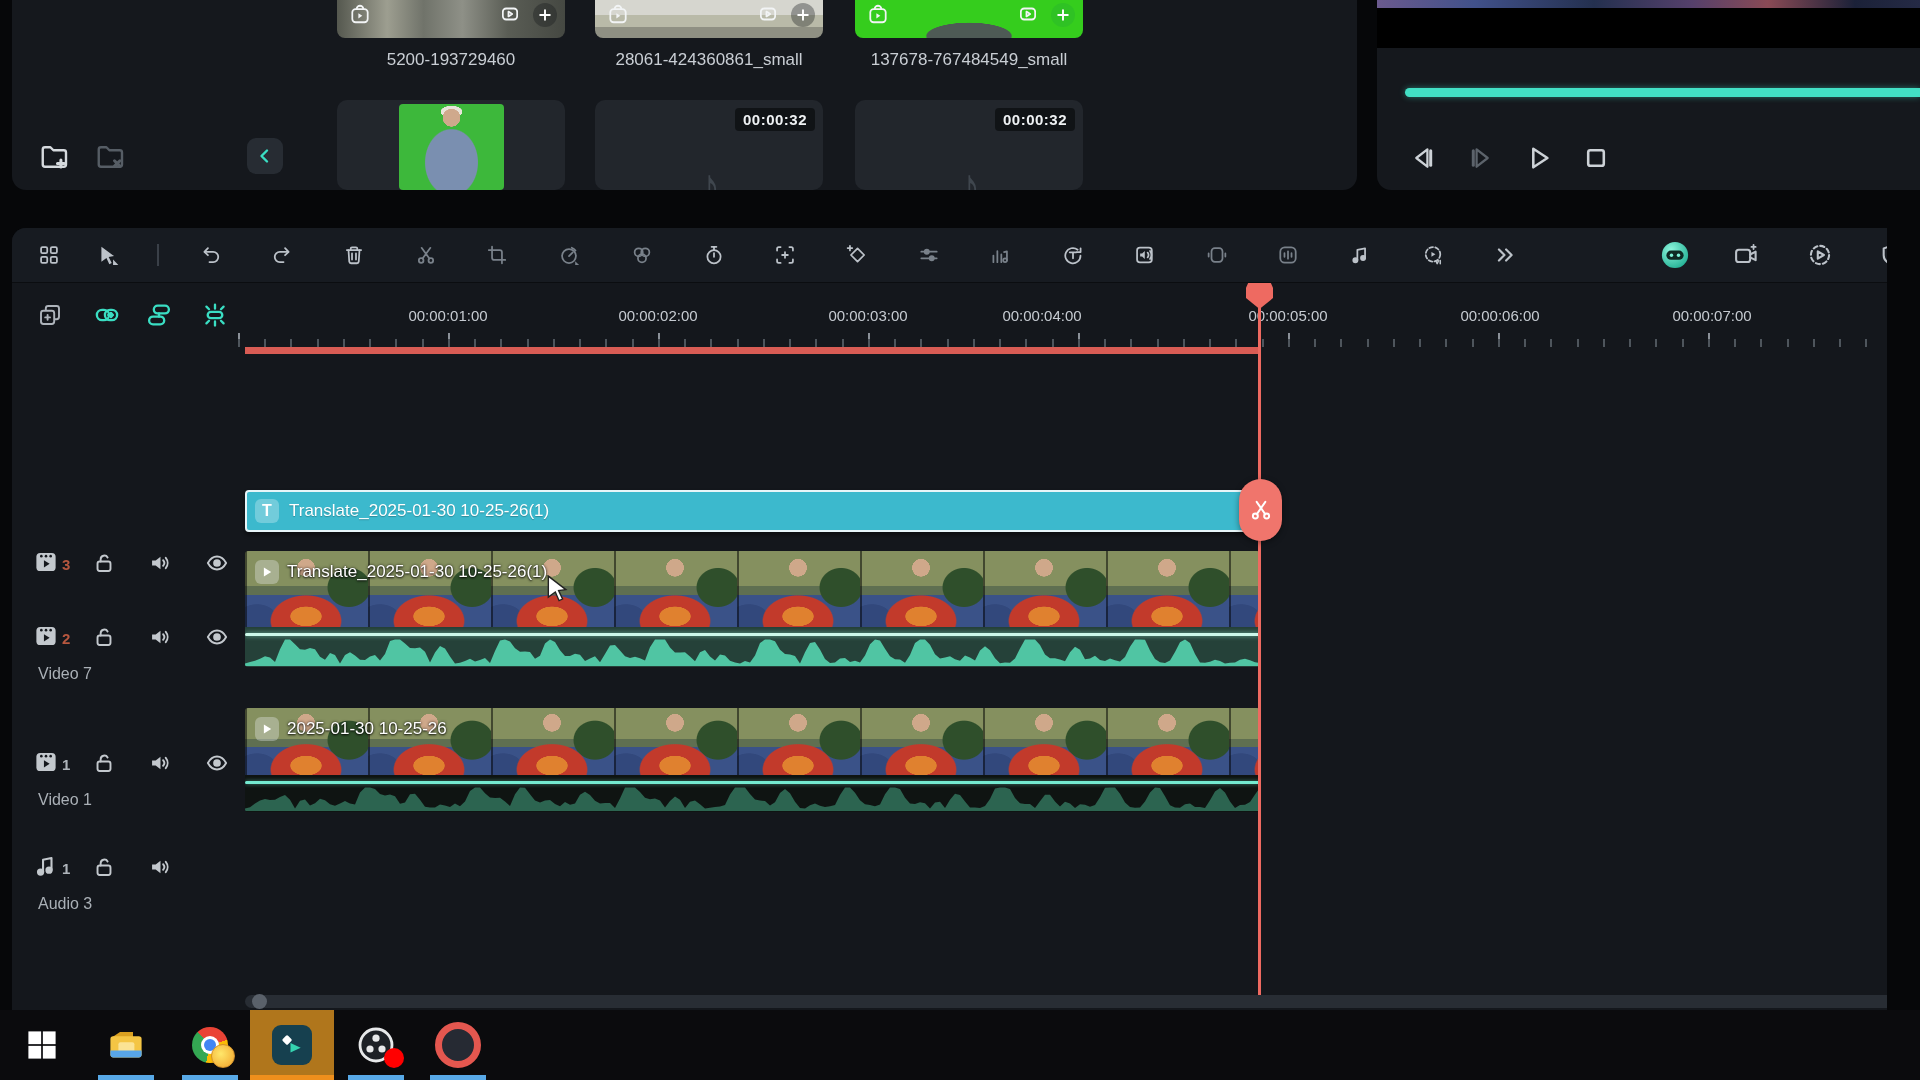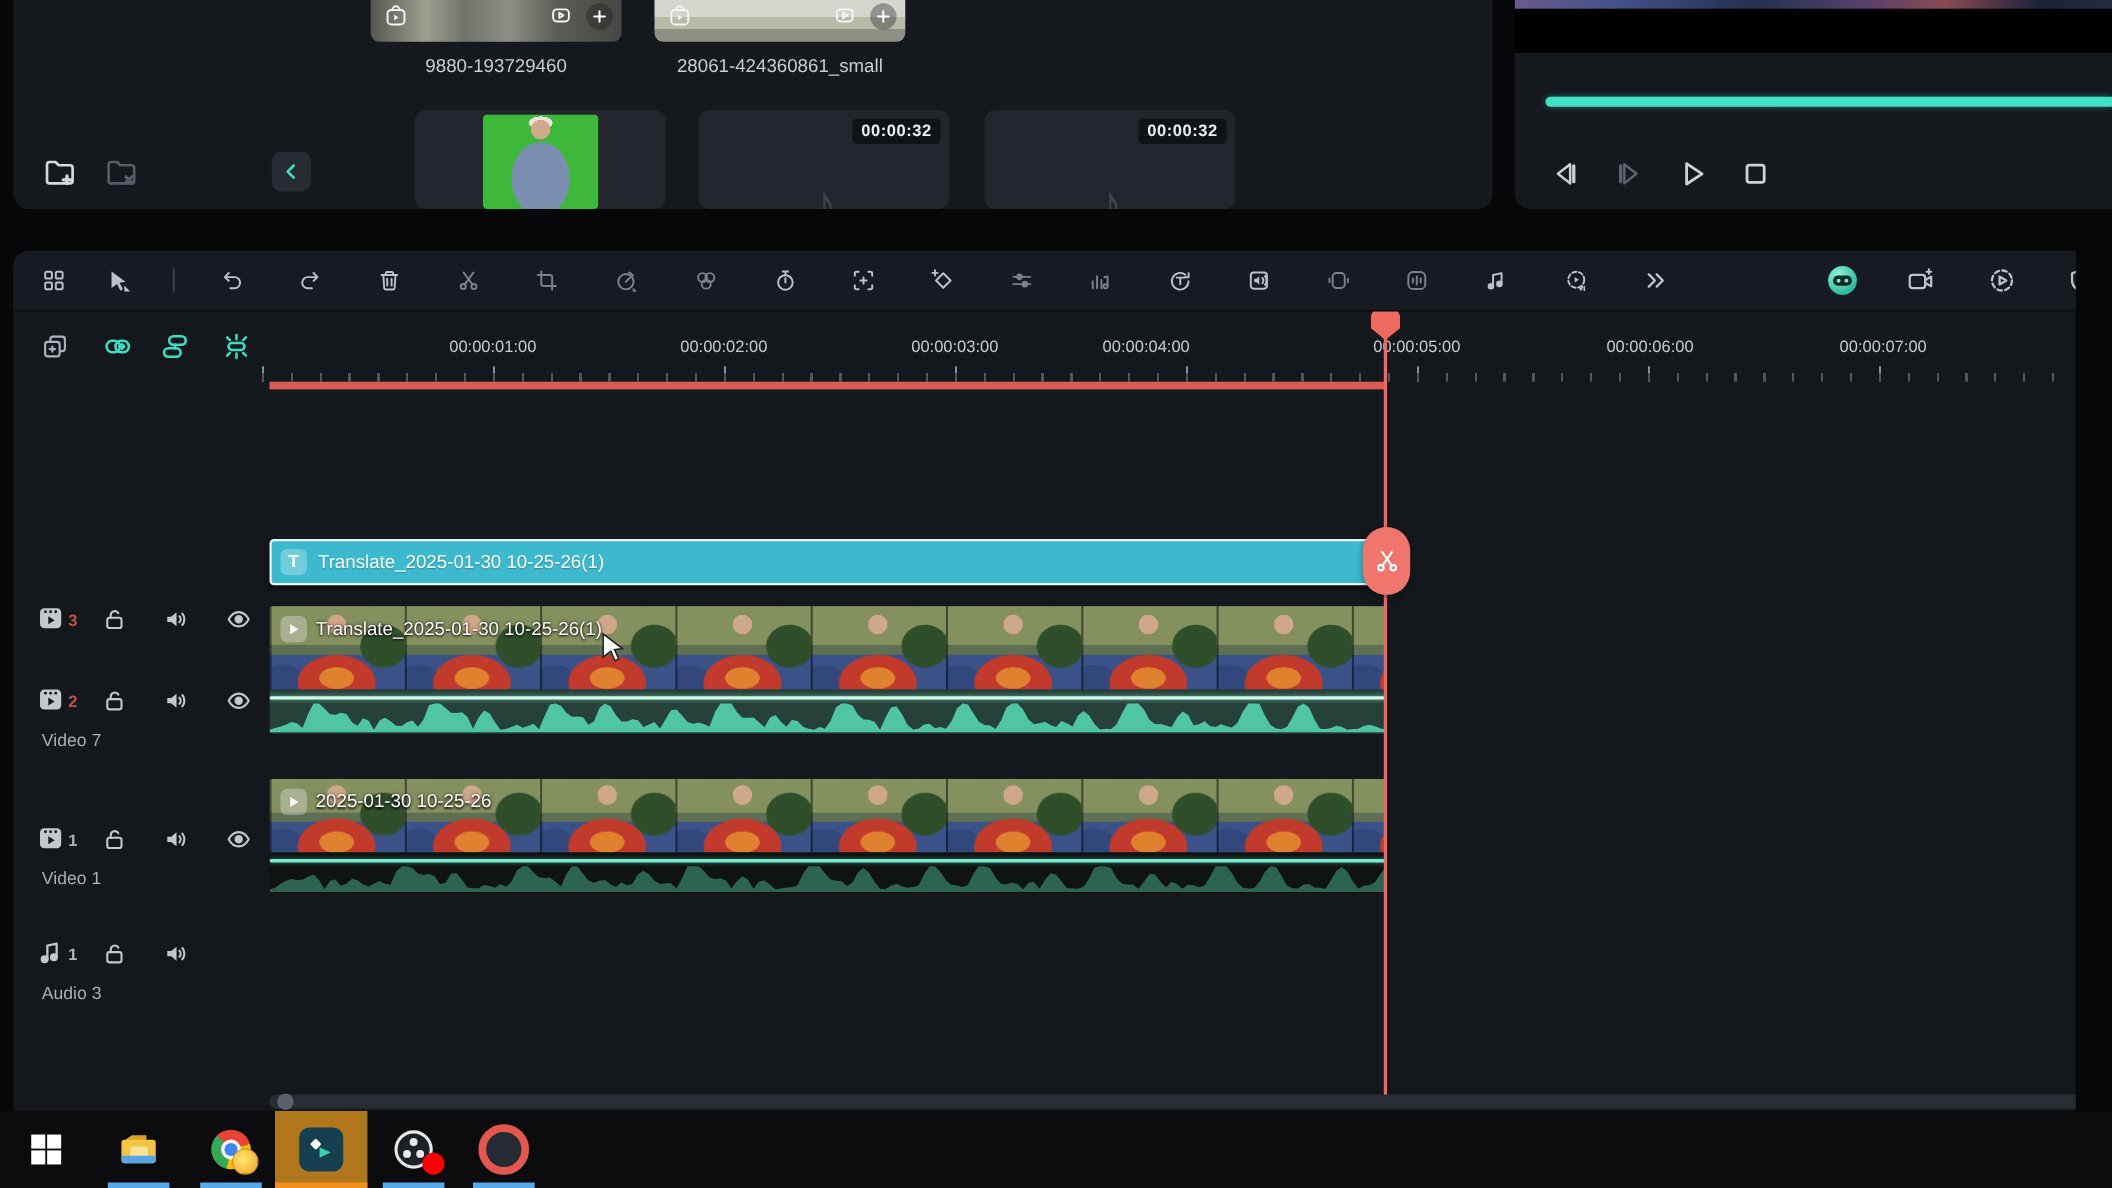--- a/index.html
+++ b/index.html
@@ -15,21 +15,21 @@
   .m-card{position:absolute;top:0;width:228px;}
   .m-thumb{position:relative;width:228px;height:38px;border-radius:0 0 8px 8px;overflow:hidden;}
   .thumb1{background:linear-gradient(90deg,#55584f,#9d9e90 22%,#70736a 38%,#8e9087 55%,#5a5d55 75%,#454842);}
   .thumb2{background:linear-gradient(180deg,#d6d6cf 0 40%,#b9baa8 40% 70%,#8f9083 70% 100%);}
   .thumb3{background:radial-gradient(ellipse 70px 22px at 50% 95%,#4e5a55 60%,transparent 62%),#35cd1d;}
   .ov-ic{position:absolute;top:3px;color:#f2f4f5;}
   .plus-btn{position:absolute;top:3px;width:24px;height:24px;border-radius:50%;display:flex;align-items:center;justify-content:center;
     background:rgba(20,22,25,.35);color:#fff;}
   .plus-green{background:#2fc224;}
   .m-label{position:absolute;top:50px;width:228px;text-align:center;font-size:17px;color:#c9ced4;white-space:nowrap;}
-  .m-tile{position:absolute;top:100px;width:228px;height:90px;border-radius:10px;background:#22262c;overflow:hidden;margin-left:40px;}
+  .m-tile{position:absolute;top:100px;width:228px;height:90px;border-radius:10px;background:#22262c;overflow:hidden;}
   .green-clip{position:absolute;left:62px;top:4px;width:105px;height:86px;border-radius:4px;
     background:radial-gradient(circle 9px at 50% 16%,#cfa98c 97%,transparent),
                radial-gradient(ellipse 11px 6px at 50% 9%,#e8e4da 97%,transparent),
                radial-gradient(ellipse 27px 34px at 50% 68%,#7a8fb0 96%,transparent),
                #3db83b;}
   .dur-badge{position:absolute;top:8px;right:8px;background:rgba(10,12,14,.72);color:#eef1f3;
     font-size:15px;font-weight:bold;padding:3px 8px;border-radius:4px;letter-spacing:.5px;}
   .note-glyph{position:absolute;left:50%;top:58px;transform:translateX(-50%);font-size:46px;color:#3f464e;}
   .folder-tools{position:absolute;left:0;top:0;width:320px;height:190px;}
   .ftool{position:absolute;top:140px;width:34px;height:34px;color:#d6dade;display:flex;align-items:center;justify-content:center;}
@@ -147,21 +147,21 @@
               <rect x="3.5" y="5" width="13" height="10" rx="3"></rect>
               <path d="M8.6 7.8 l3.4 2.2 -3.4 2.2 Z"></path>
             </svg>
         </span>
         <span class="plus-btn" style="right:8px">
           <svg width="16" height="16" viewBox="0 0 20 20" class="ic" style="stroke-width:2.4">
               <path d="M10 4 v12 M4 10 h12"></path>
             </svg>
         </span>
       </div>
-      <div class="m-label">9880-193729460</div>
+      <div class="m-label">5200-193729460</div>
     </div>
 
     <div class="m-card" style="left:583px">
       <div class="m-thumb thumb2">
         <span class="ov-ic" style="left:12px">
           <svg width="22" height="22" viewBox="0 0 20 20" class="ic">
               <rect x="3" y="5.5" width="14" height="12" rx="3"></rect>
               <path d="M7 5.5 a3 3 0 0 1 6 0"></path>
               <path d="M8.5 9.4 l3.6 2.3 -3.6 2.3 Z" fill="currentColor" stroke="none"></path>
             </svg>
@@ -174,20 +174,43 @@
         </span>
         <span class="plus-btn" style="right:8px">
           <svg width="16" height="16" viewBox="0 0 20 20" class="ic" style="stroke-width:2.4">
               <path d="M10 4 v12 M4 10 h12"></path>
             </svg>
         </span>
       </div>
       <div class="m-label">28061-424360861_small</div>
     </div>
 
+    <div class="m-card" style="left:843px">
+      <div class="m-thumb thumb3">
+        <span class="ov-ic" style="left:12px">
+          <svg width="22" height="22" viewBox="0 0 20 20" class="ic">
+              <rect x="3" y="5.5" width="14" height="12" rx="3"></rect>
+              <path d="M7 5.5 a3 3 0 0 1 6 0"></path>
+              <path d="M8.5 9.4 l3.6 2.3 -3.6 2.3 Z" fill="currentColor" stroke="none"></path>
+            </svg>
+        </span>
+        <span class="ov-ic" style="right:44px">
+          <svg width="22" height="22" viewBox="0 0 20 20" class="ic">
+              <rect x="3.5" y="5" width="13" height="10" rx="3"></rect>
+              <path d="M8.6 7.8 l3.4 2.2 -3.4 2.2 Z"></path>
+            </svg>
+        </span>
+        <span class="plus-btn plus-green" style="right:8px">
+          <svg width="16" height="16" viewBox="0 0 20 20" class="ic" style="stroke-width:2.4">
+              <path d="M10 4 v12 M4 10 h12"></path>
+            </svg>
+        </span>
+      </div>
+      <div class="m-label">137678-767484549_small</div>
+    </div>
 
     <div class="m-tile" style="left:325px">
       <div class="green-clip"></div>
     </div>
     <div class="m-tile" style="left:583px">
       <span class="dur-badge">00:00:32</span>
       <span class="note-glyph">♪</span>
     </div>
     <div class="m-tile" style="left:843px">
       <span class="dur-badge">00:00:32</span>

